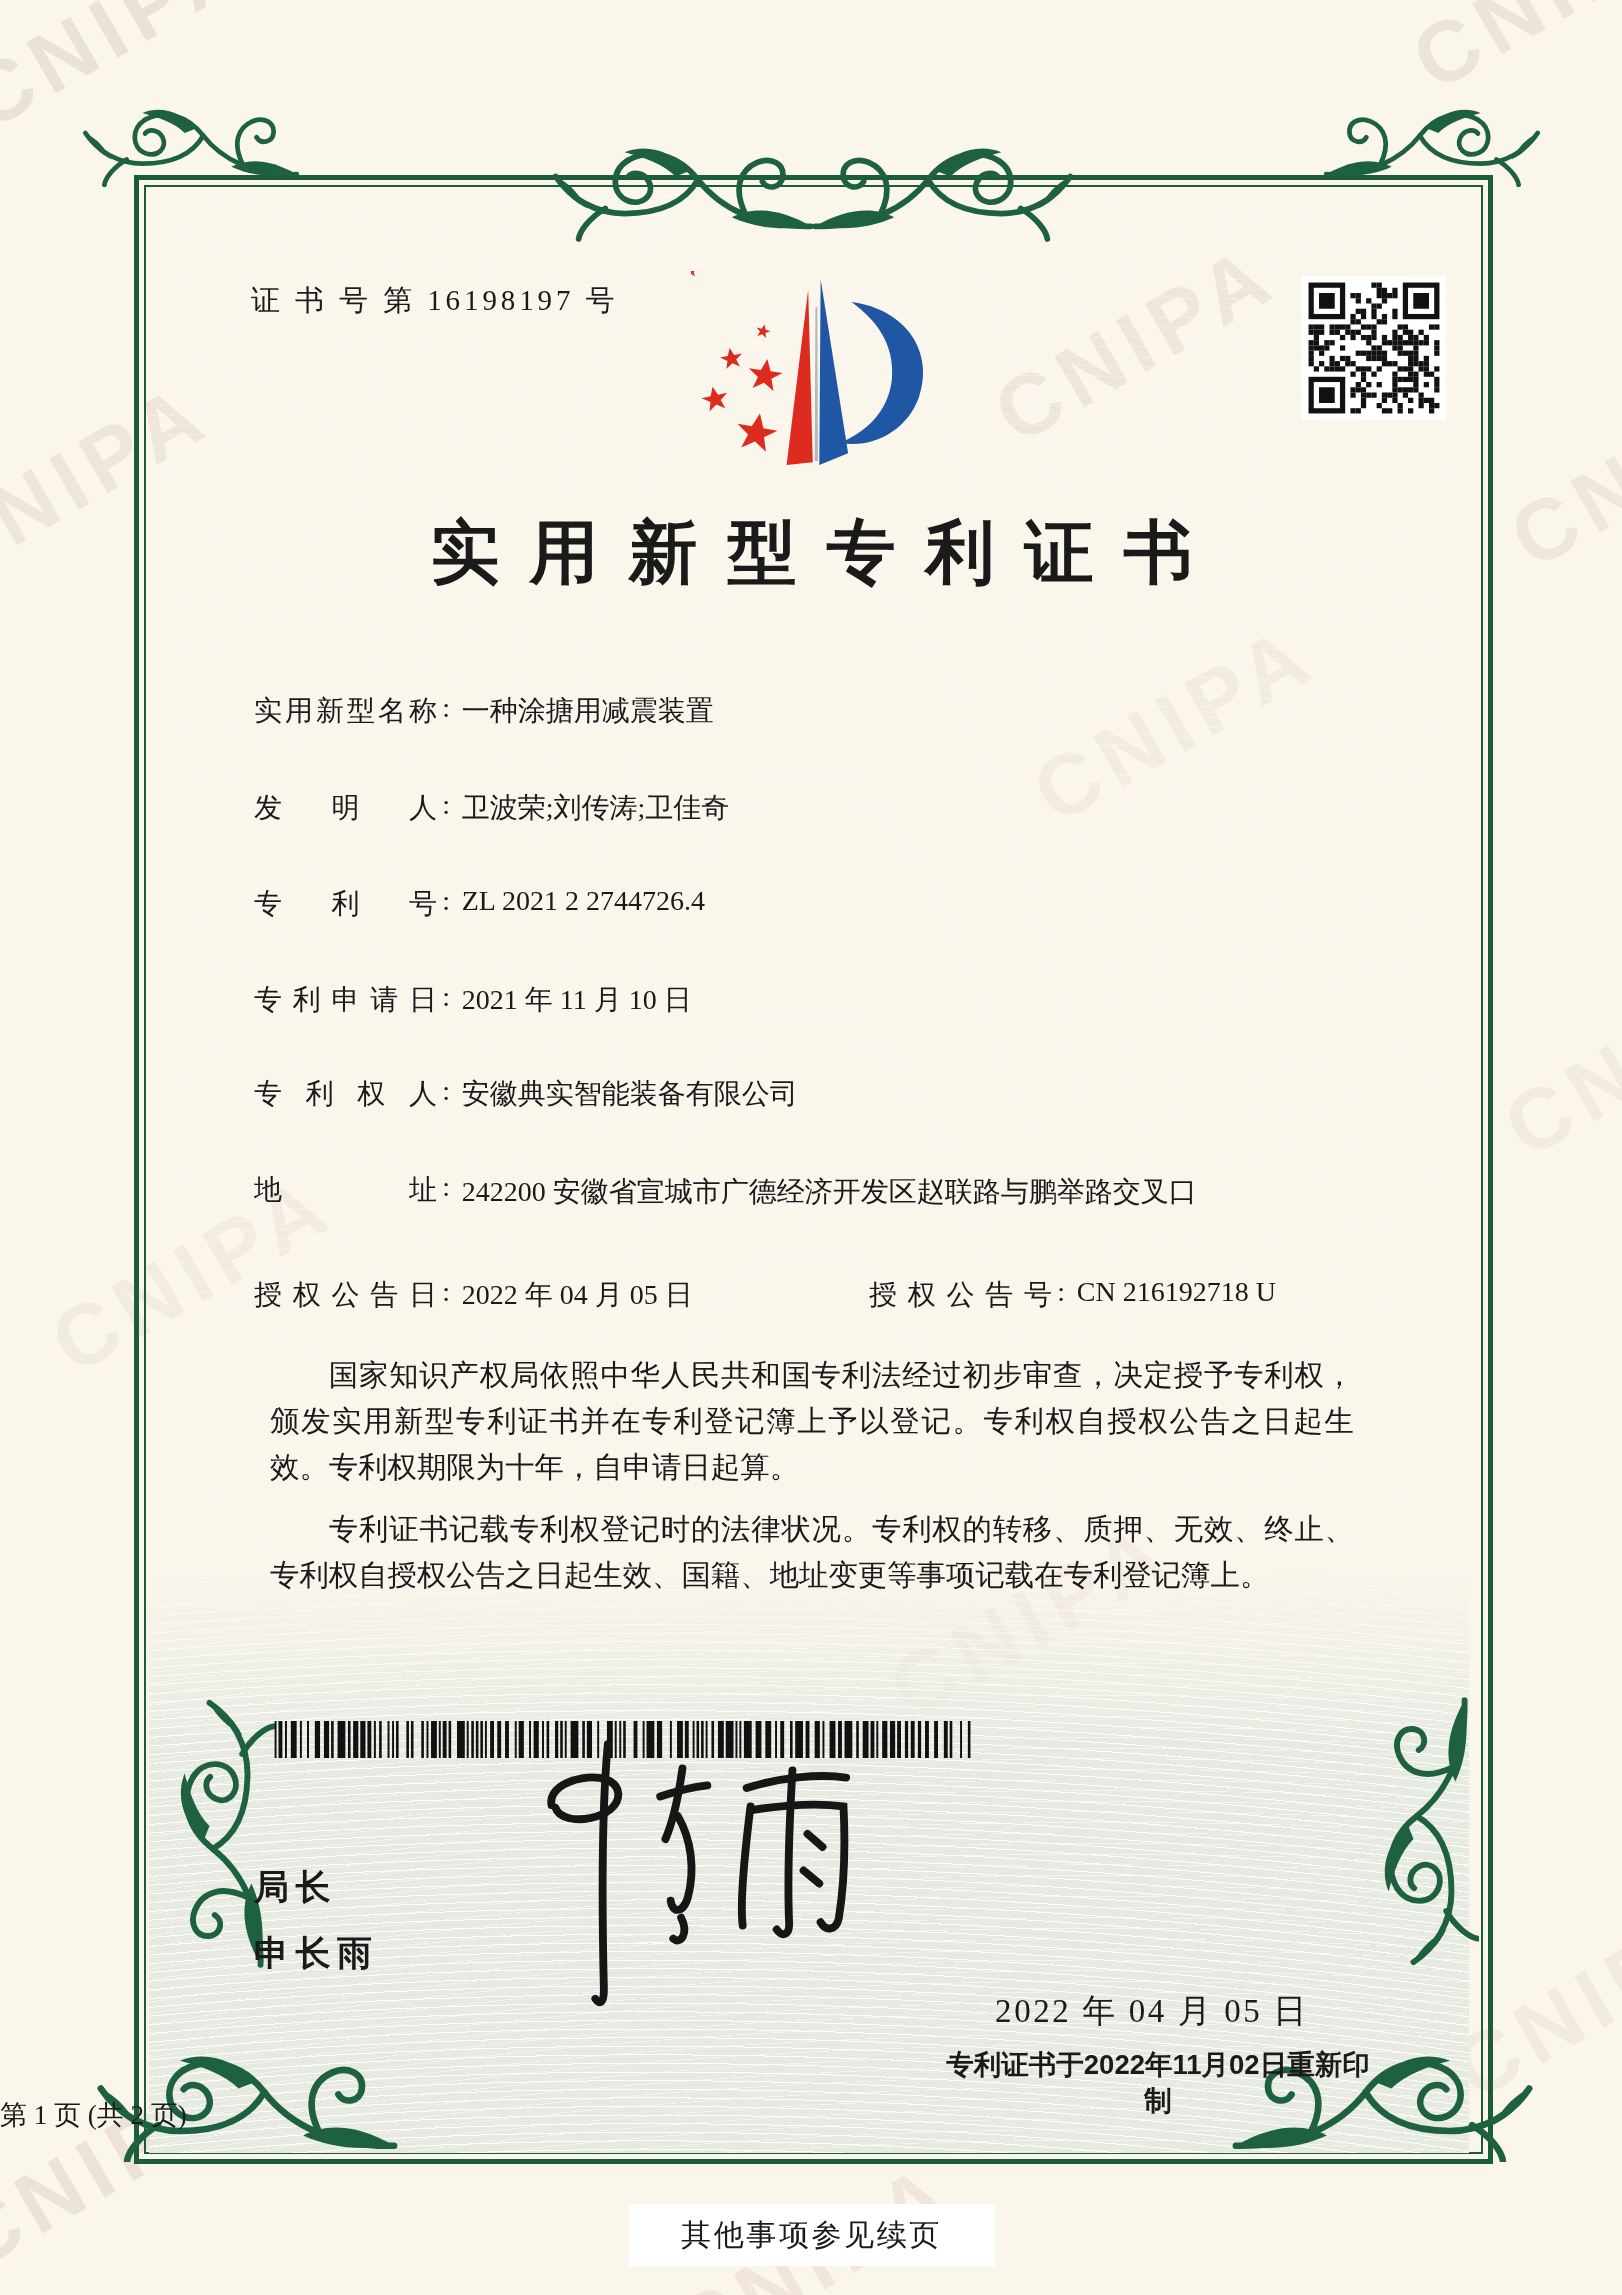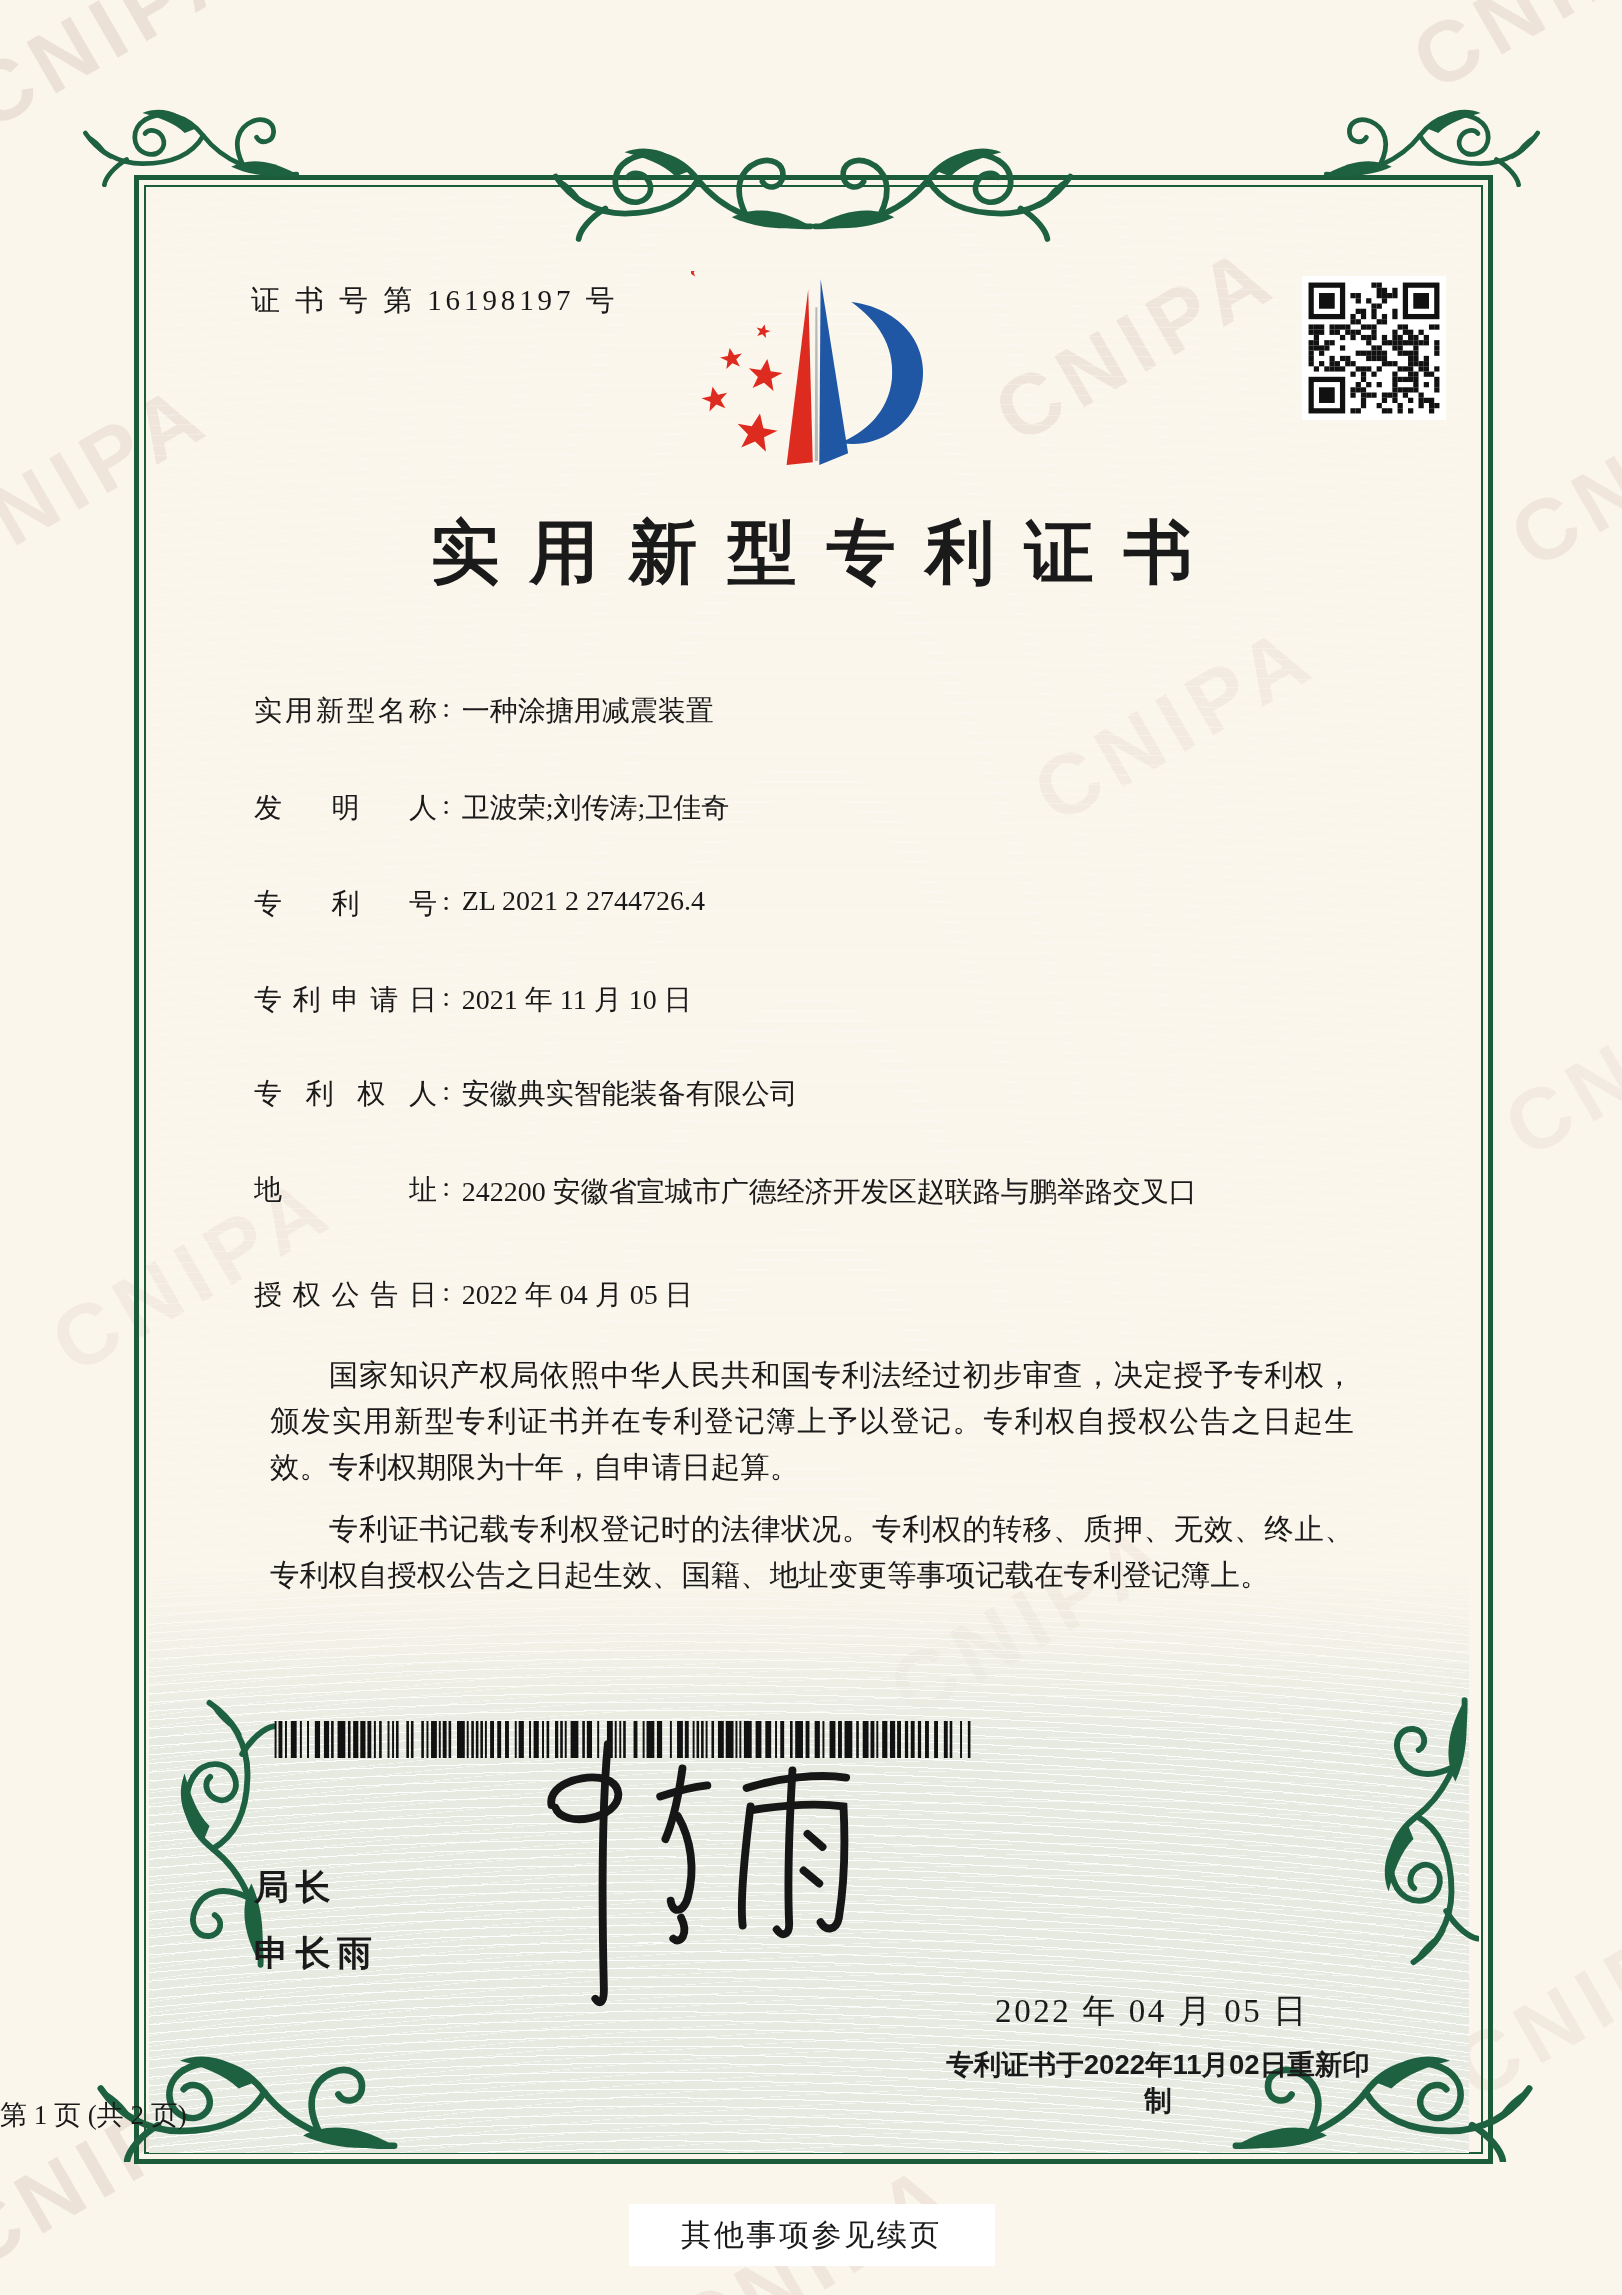--- a/index.html
+++ b/index.html
@@ -382,20 +382,23 @@
     <span class="lab">专利申请日</span><span class="colon">:</span><span class="val">2021 年 11 月 10 日</span>
   </div>
   <div class="row" style="top:1075px">
     <span class="lab">专利权人</span><span class="colon">:</span><span class="val">安徽典实智能装备有限公司</span>
   </div>
   <div class="row" style="top:1171px">
     <span class="lab">地址</span><span class="colon">:</span><span class="val val-addr">242200 安徽省宣城市广德经济开发区赵联路与鹏举路交叉口</span>
   </div>
   <div class="row" style="top:1276px;width:1119px">
     <span class="lab">授权公告日</span><span class="colon">:</span><span class="val">2022 年 04 月 05 日</span>
+    <span class="pair2">
+      <span class="lab">授权公告号</span><span class="colon">:</span><span class="val">CN 216192718 U</span>
+    </span>
   </div>
 
   <div class="paras">
     <p>国家知识产权局依照中华人民共和国专利法经过初步审查，决定授予专利权，颁发实用新型专利证书并在专利登记簿上予以登记。专利权自授权公告之日起生效。专利权期限为十年，自申请日起算。</p>
     <p>专利证书记载专利权登记时的法律状况。专利权的转移、质押、无效、终止、专利权自授权公告之日起生效、国籍、地址变更等事项记载在专利登记簿上。</p>
   </div>
 
   <div class="barcode">
     <svg id="bcsvg" width="703" height="37" viewBox="0 0 1075 57">
         <rect x="0" y="0" width="3" height="57" fill="#111"></rect>

